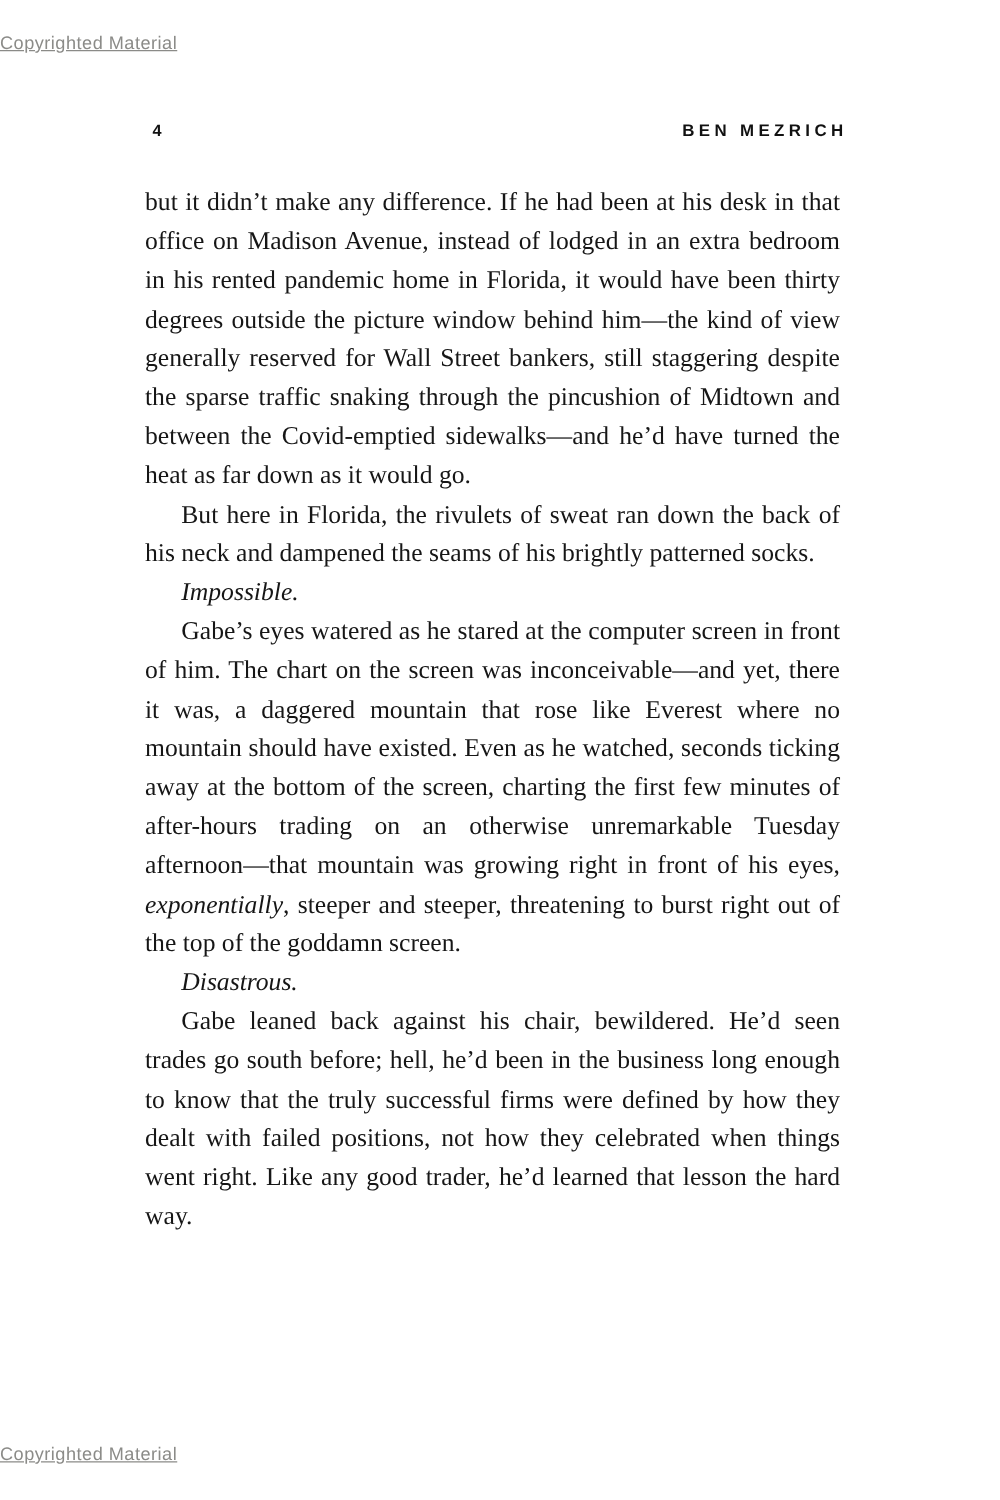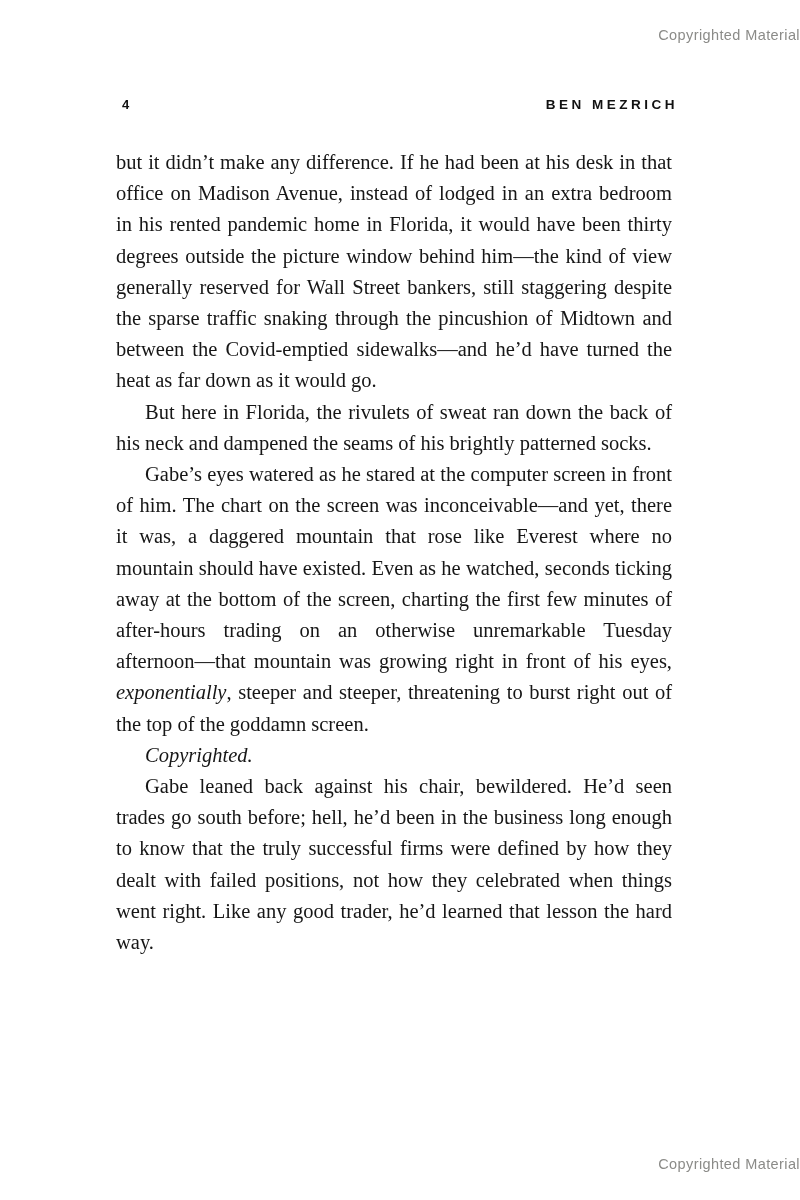--- a/index.html
+++ b/index.html
@@ -14,25 +14,26 @@
     margin: 0 auto;
     background: #ffffff;
     overflow: hidden;
     font-family: "Liberation Serif", serif;
     color: #161616;
   }
   .notice {
     position: absolute;
     left: 0;
     width: 100%;
-    text-align: right;
+    text-align: left;
     font-family: "Liberation Sans", sans-serif;
     font-size: 14.5px;
     letter-spacing: 0.4px;
     color: #8b8b88;
+    text-decoration: underline;
   }
   .notice.top { top: 27px; }
   .notice.bottom { top: 1156px; }
   .running-head {
     position: absolute;
     top: 97px;
     left: 122px;
     right: 122px;
     height: 20px;
   }
@@ -84,20 +85,21 @@
   <div class="notice top">Copyrighted Material</div>
 
   <div class="running-head">
     <span class="pagenum">4</span>
     <span class="running-title">BEN MEZRICH</span>
   </div>
 
   <div class="text-block">
       <p class="para"><span>but it didn’t make any difference. If he had been at his desk in that office on Madison Avenue, instead of lodged in an extra bedroom in his rented pandemic home in Florida, it would have been thirty degrees outside the picture window behind him—the kind of view generally reserved for Wall Street bankers, still staggering despite the sparse traffic snaking through the pincushion of Midtown and between the Covid-emptied sidewalks—and he’d have turned the heat as far down as it would go.</span></p>
       <p class="para indent"><span>But here in Florida, the rivulets of sweat ran down the back of his neck and dampened the seams of his brightly patterned socks.</span></p>
+      <p class="para indent"><span class="it">Impossible.</span></p>
       <p class="para indent"><span>Gabe’s eyes watered as he stared at the computer screen in front of him. The chart on the screen was inconceivable—and yet, there it was, a daggered mountain that rose like Everest where no mountain should have existed. Even as he watched, seconds ticking away at the bottom of the screen, charting the first few minutes of after-hours trading on an otherwise unremarkable Tuesday afternoon—that mountain was growing right in front of his eyes, </span><span class="it">exponentially</span><span>, steeper and steeper, threatening to burst right out of the top of the goddamn screen.</span></p>
-      <p class="para indent"><span class="it">Copyrighted.</span></p>
+      <p class="para indent"><span class="it">Disastrous.</span></p>
       <p class="para indent"><span>Gabe leaned back against his chair, bewildered. He’d seen trades go south before; hell, he’d been in the business long enough to know that the truly successful firms were defined by how they dealt with failed positions, not how they celebrated when things went right. Like any good trader, he’d learned that lesson the hard way.</span></p>
     </div>
 
   <div class="notice bottom">Copyrighted Material</div>
 
 </div>
 
 </body></html>

